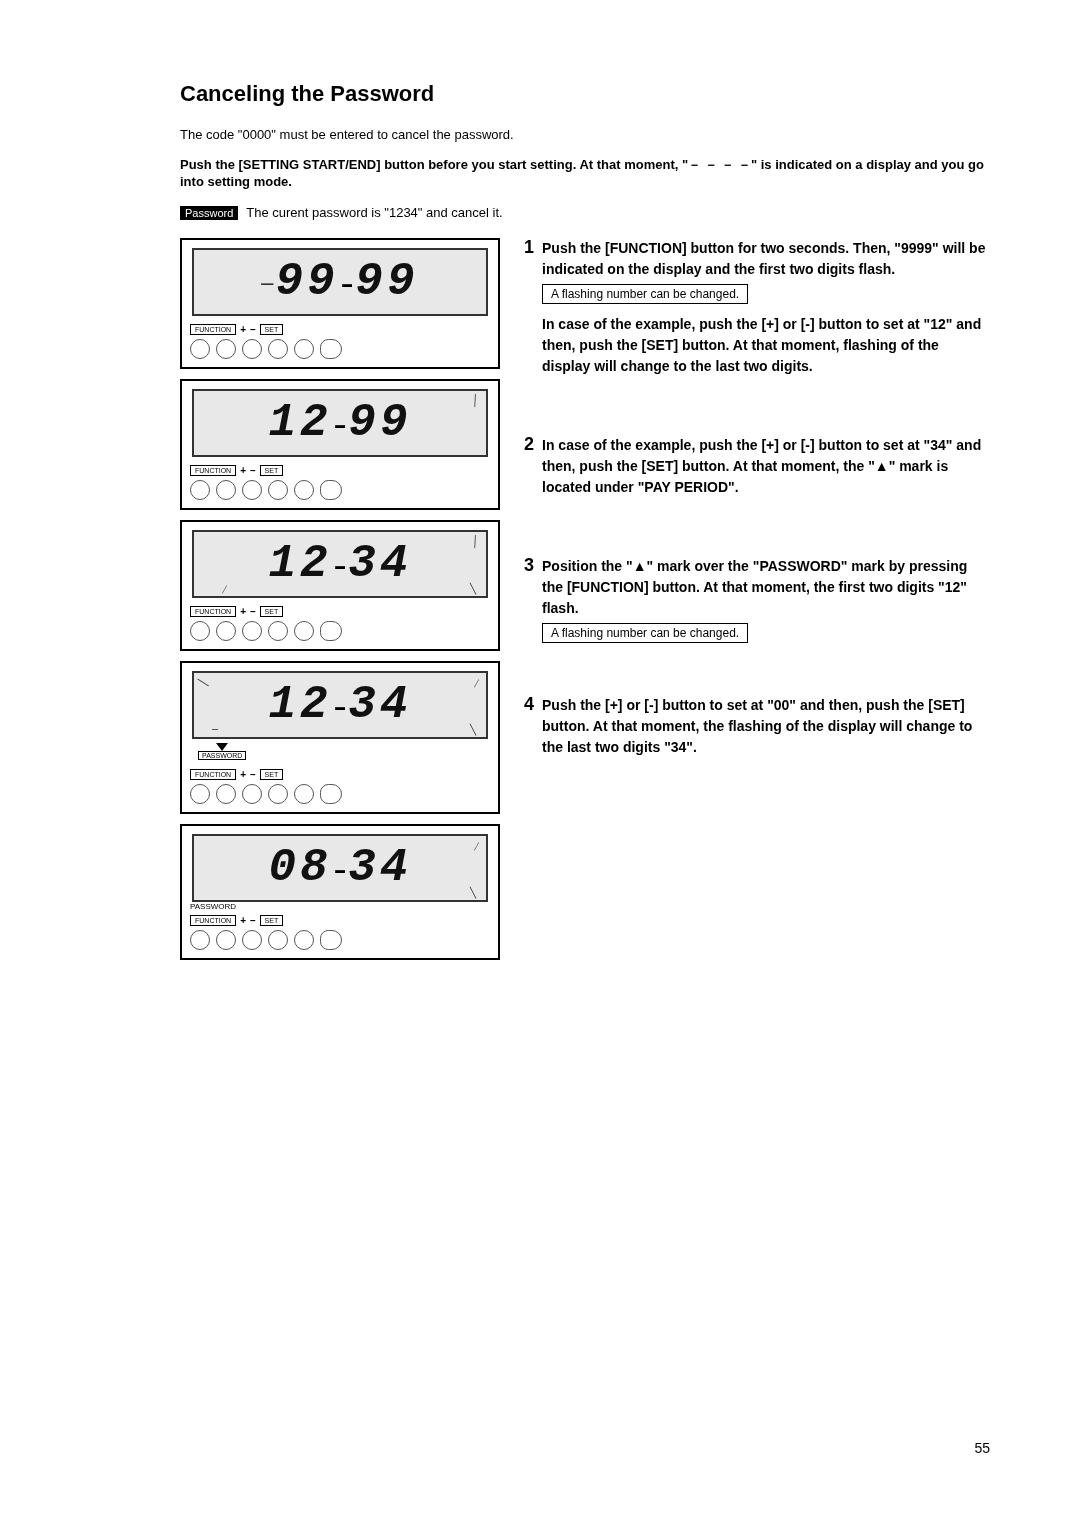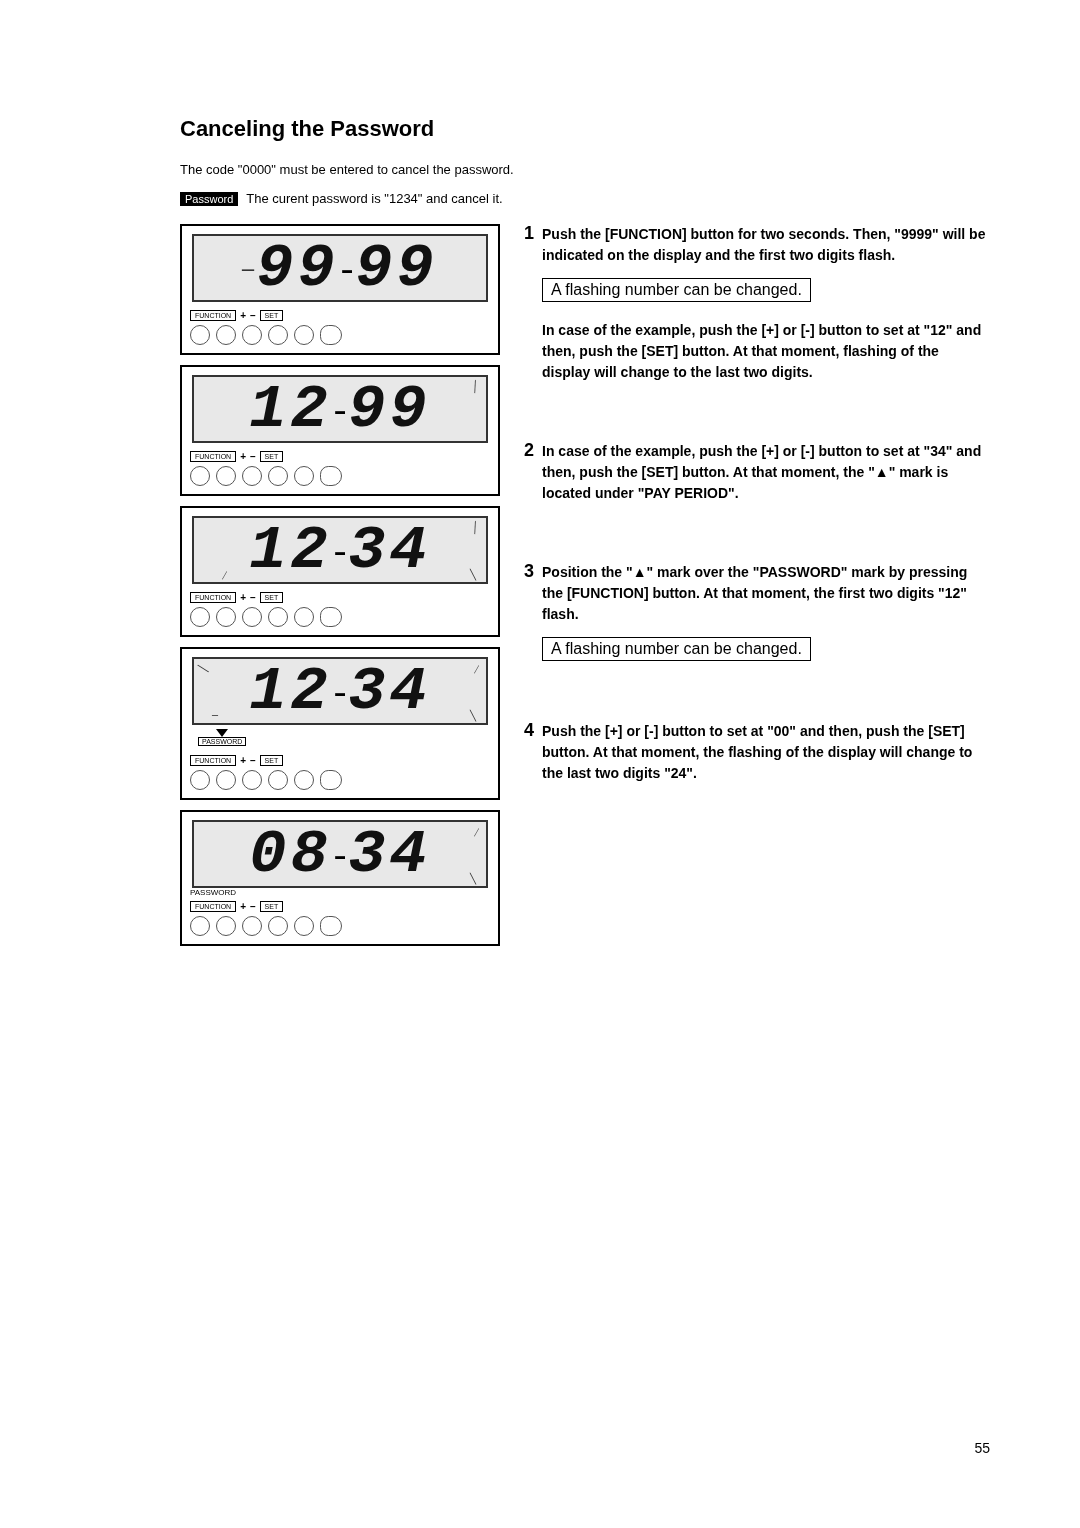--- a/index.html
+++ b/index.html
@@ -6,21 +6,21 @@
     body {
       background: #fff;
       font-family: "Times New Roman", Times, serif;
       font-size: 13px;
       color: #000;
       width: 1080px;
       min-height: 1528px;
       position: relative;
     }
     .page {
-      padding: 116px 90px 80px 180px;
+      padding: 81px 90px 80px 180px;
       max-width: 1080px;
     }
     h1 {
       font-size: 22px;
       font-weight: bold;
       margin-bottom: 20px;
       font-family: Arial, sans-serif;
     }
     .intro-text {
       font-size: 13px;
@@ -85,21 +85,21 @@
     }
     .lcd-digits {
       font-family: "Courier New", monospace;
       font-size: 42px;
       font-weight: bold;
       font-style: italic;
       color: #111;
       letter-spacing: 4px;
     }
     .lcd-digits.large {
-      font-size: 62px;
+      font-size: 46px;
     }
     .lcd-dash {
       font-size: 38px;
       margin: 0 2px;
       font-style: italic;
     }
     .button-row {
       display: flex;
       align-items: center;
       gap: 4px;
@@ -162,23 +162,23 @@
     }
     .step-text {
       font-size: 14px;
       font-family: Arial, sans-serif;
       line-height: 1.5;
       font-weight: bold;
     }
     .flash-box {
       border: 1px solid #000;
       padding: 2px 8px;
-      font-size: 16px;
-      font-family: Arial, sans-serif;
-      margin: 12px 0;
+      font-size: 12px;
+      font-family: Arial, sans-serif;
+      margin: 4px 0;
       display: inline-block;
       background: #fff;
     }
     .page-number {
       position: absolute;
       bottom: 72px;
       right: 90px;
       font-size: 14px;
       font-family: Arial, sans-serif;
     }
@@ -190,20 +190,21 @@
     .minus-prefix { font-size: 24px; font-style: italic; font-weight: bold; color: #333; margin-right: 2px; }
   </style>
 </head>
 <body>
 
 <div class="page">
   <h1>Canceling the Password</h1>
 
   <p class="intro-text">The code "0000" must be entered to cancel the password.</p>
 
+  <p class="bold-instruction">Push the [SETTING START/END] button before you start setting.  At that moment, "－ － － －" is indicated on a display and you go into setting mode.</p>
 
   <div class="example-line">
     <span class="example-tag">Password</span>
     <span>The curent password is "1234" and cancel it.</span>
   </div>
 
   <div class="content-columns">
 
     <div class="left-col">
 
@@ -359,21 +360,21 @@
         <span class="step-number">3</span>
         <div>
           <p class="step-text">Position the "▲" mark over the "PASSWORD" mark by pressing the [FUNCTION] button. At that moment, the first two digits "12" flash.</p>
           <div class="flash-box">A flashing number can be changed.</div>
         </div>
       </div>
 
       <div class="step-item" style="margin-top:30px;">
         <span class="step-number">4</span>
         <div>
-          <p class="step-text">Push the [+] or [-] button to set at "00" and then, push the [SET] button. At that moment, the flashing of the display will change to the last two digits "24".</p>
+          <p class="step-text">Push the [+] or [-] button to set at "00" and then, push the [SET] button. At that moment, the flashing of the display will change to the last two digits "34".</p>
         </div>
       </div>
 
     </div>
   </div>
 
   <div class="page-number">55</div>
 </div>
 
 </body></html>

